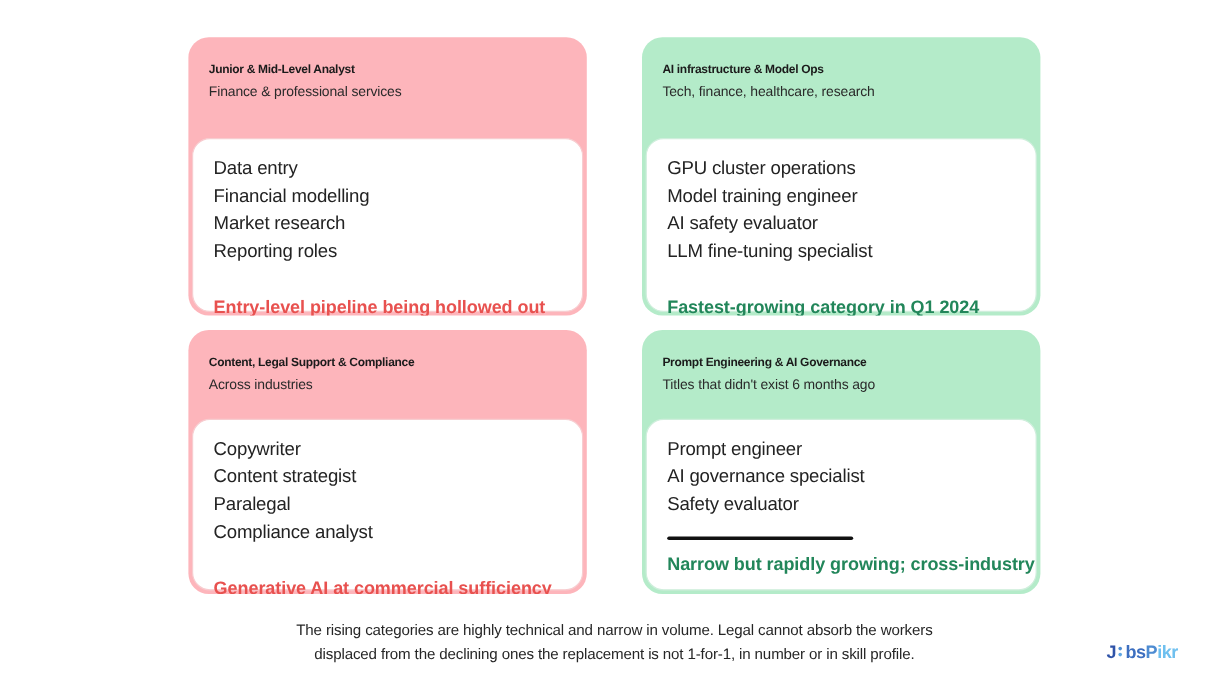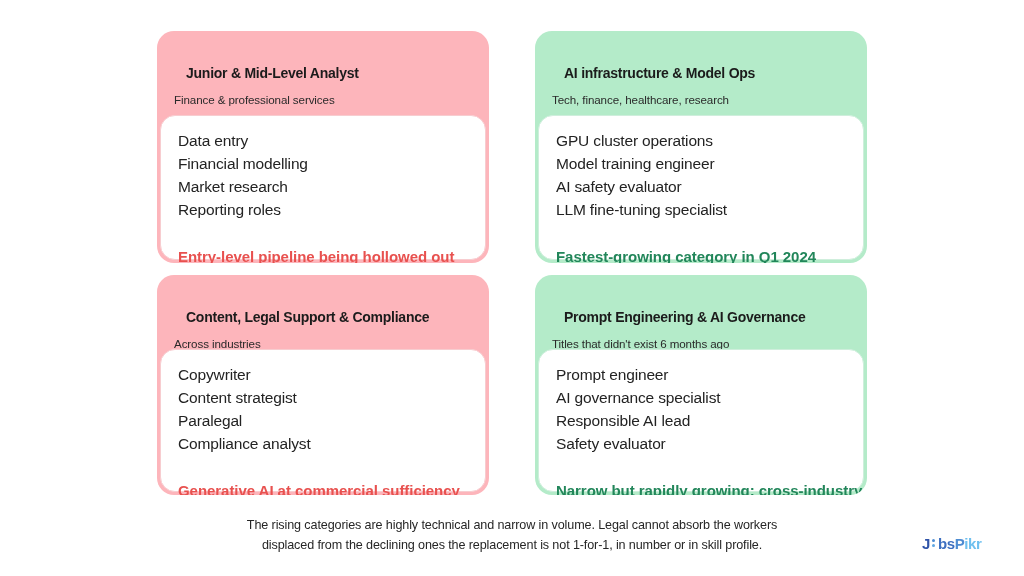--- a/index.html
+++ b/index.html
@@ -46,26 +46,26 @@
     box-sizing: border-box;
   }
   .card.pink   { background: #FDB5BB; }
   .card.green  { background: #B4EBC9; }
 
   .card-header {
     padding: 22px 17px 0 17px;
     box-sizing: border-box;
   }
   .card-title {
-    font-size: 14px;
+    font-size: 10px;
     font-weight: bold;
     color: #1b1b1b;
     letter-spacing: -0.25px;
     line-height: 1.15;
-    margin: 12px;
+    margin: 0;
     white-space: nowrap;
   }
   .card-subtitle {
     font-size: 11.6px;
     font-weight: normal;
     color: #2a2a2a;
     margin: 5px 0 0 0;
     line-height: 1.2;
     letter-spacing: -0.1px;
     white-space: nowrap;
@@ -234,21 +234,20 @@
 
     <div class="card green bot">
       <div class="card-header">
         <div class="card-title">Prompt Engineering &amp; AI Governance</div>
         <div class="card-subtitle">Titles that didn't exist 6 months ago</div>
       </div>
       <div class="panel">
         <ul class="role-list">
           <li>Prompt engineer</li>
           <li>AI governance specialist</li>
-          <li>Responsible AI lead</li>
           <li>Safety evaluator</li>
         </ul>
         <div class="rule"></div>
         <div class="note green">Narrow but rapidly growing; cross-industry</div>
       </div>
     </div>
 
   </div>
 
   <div class="caption">

